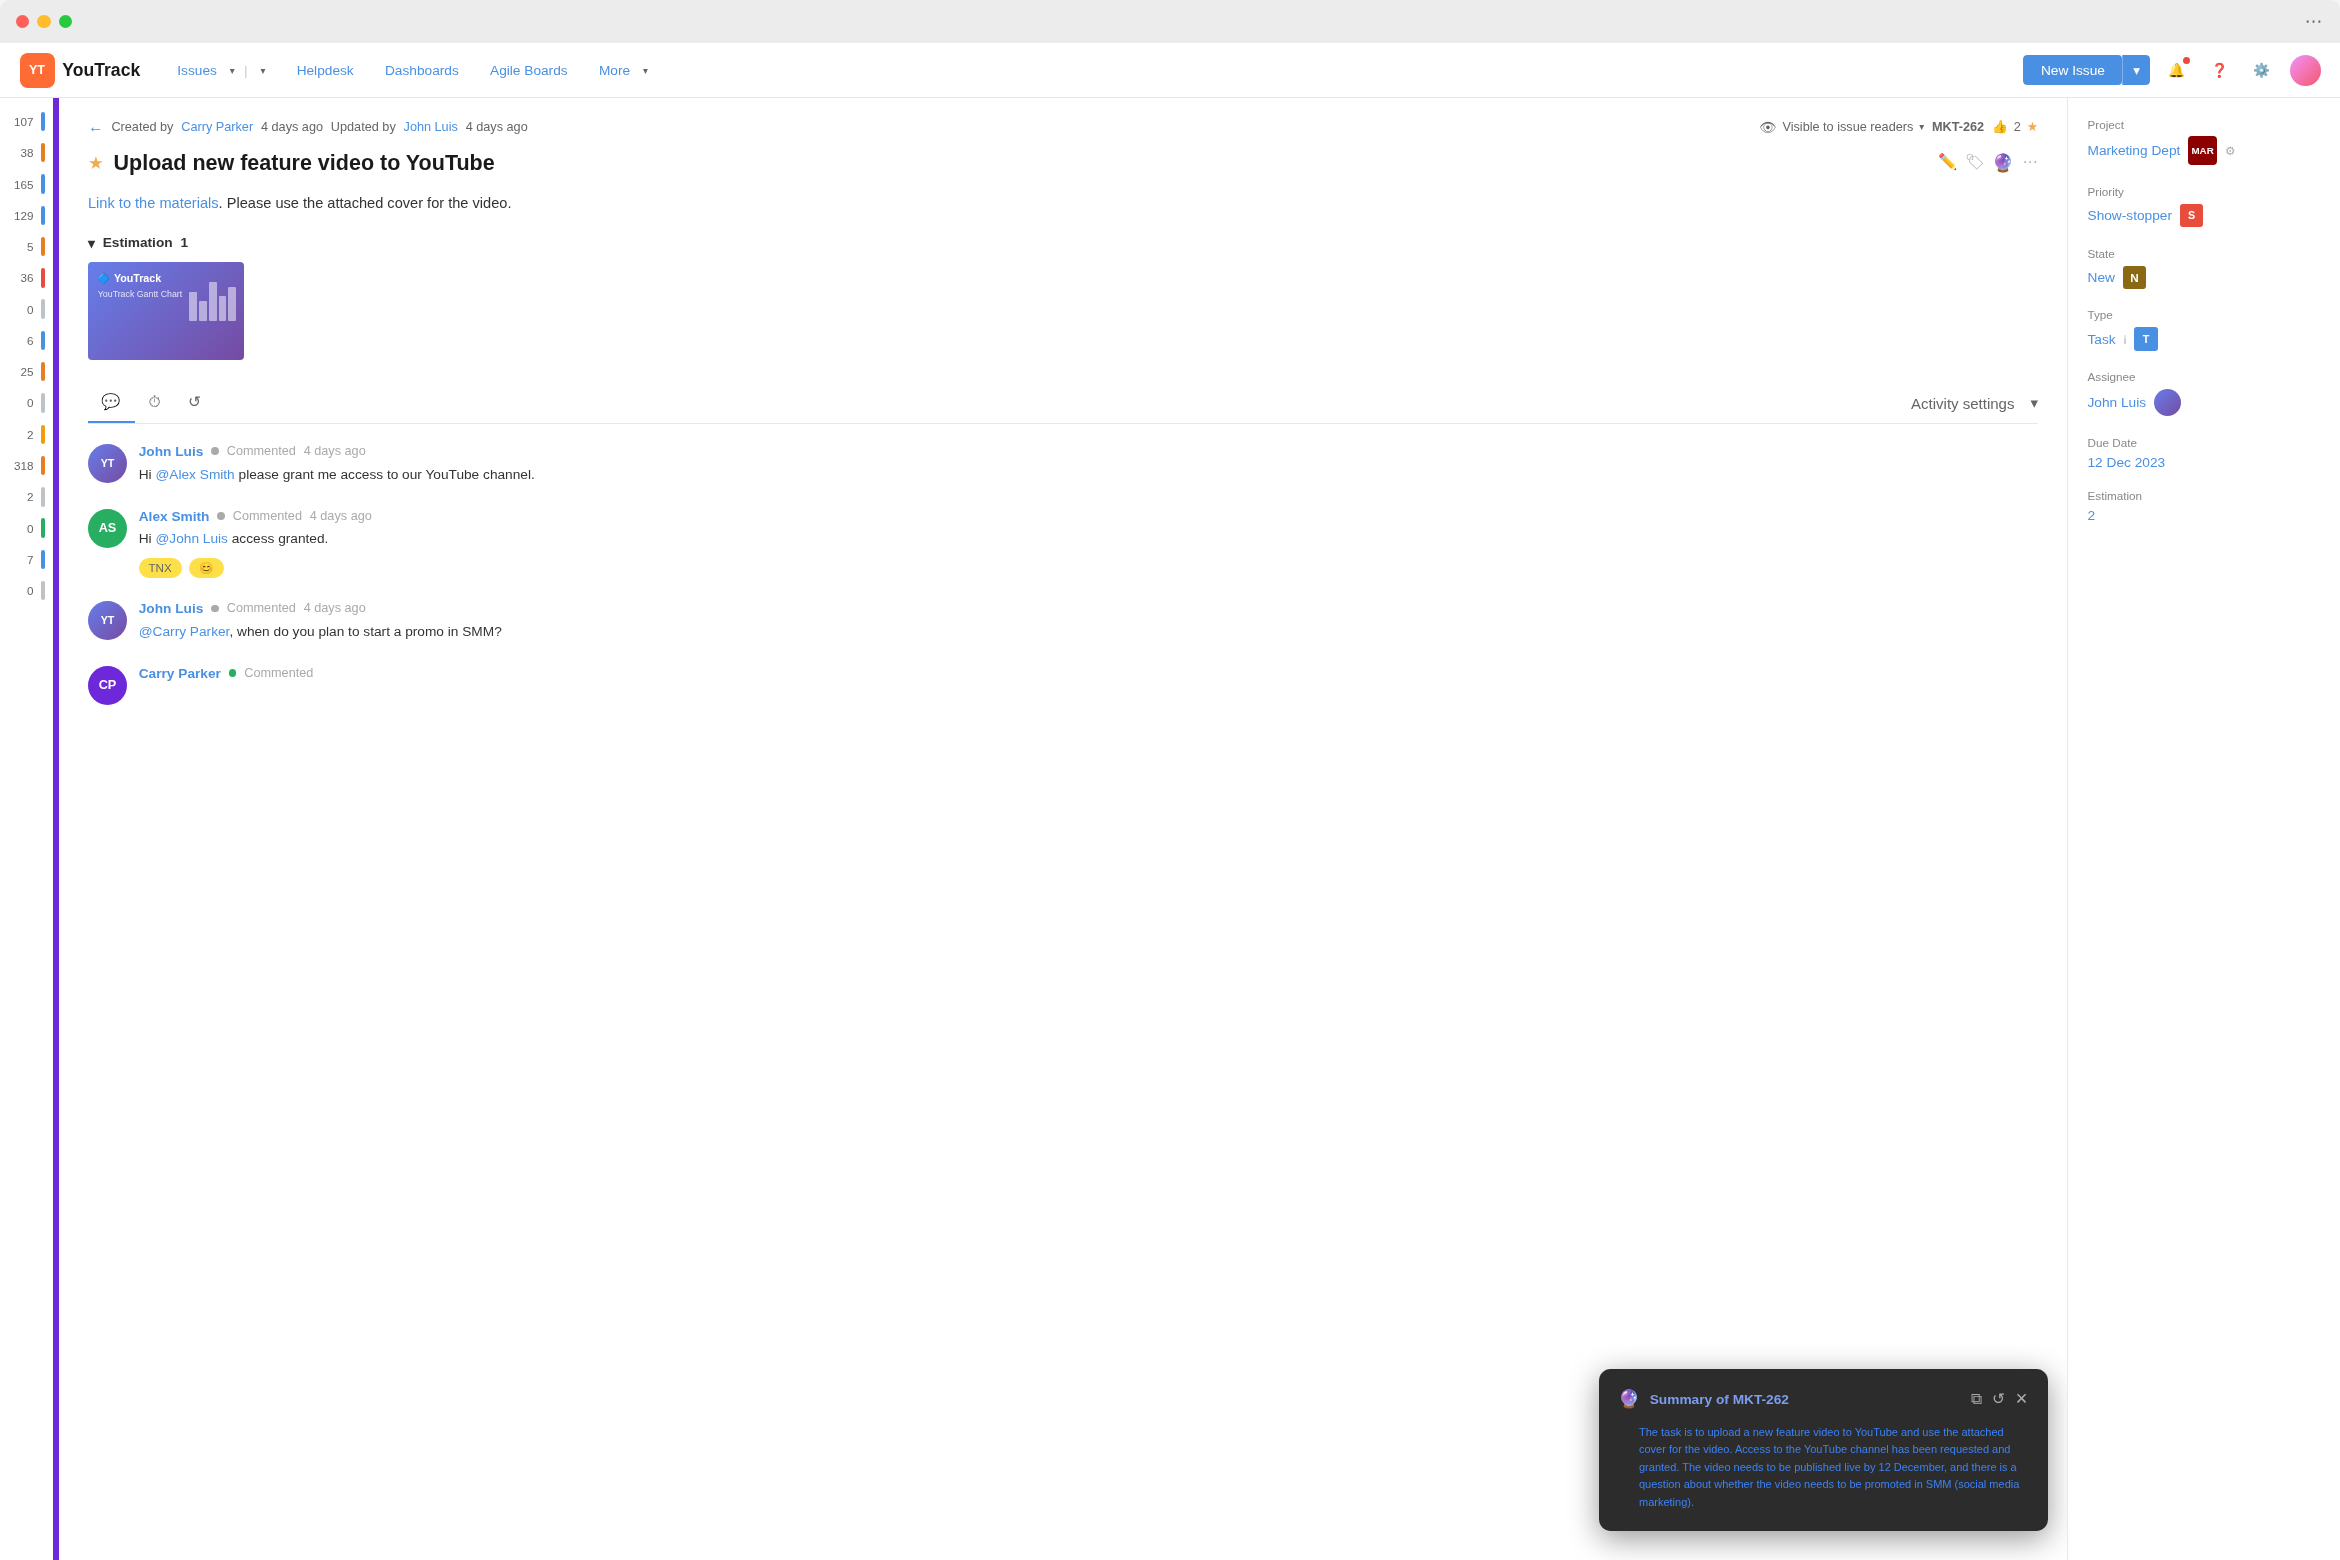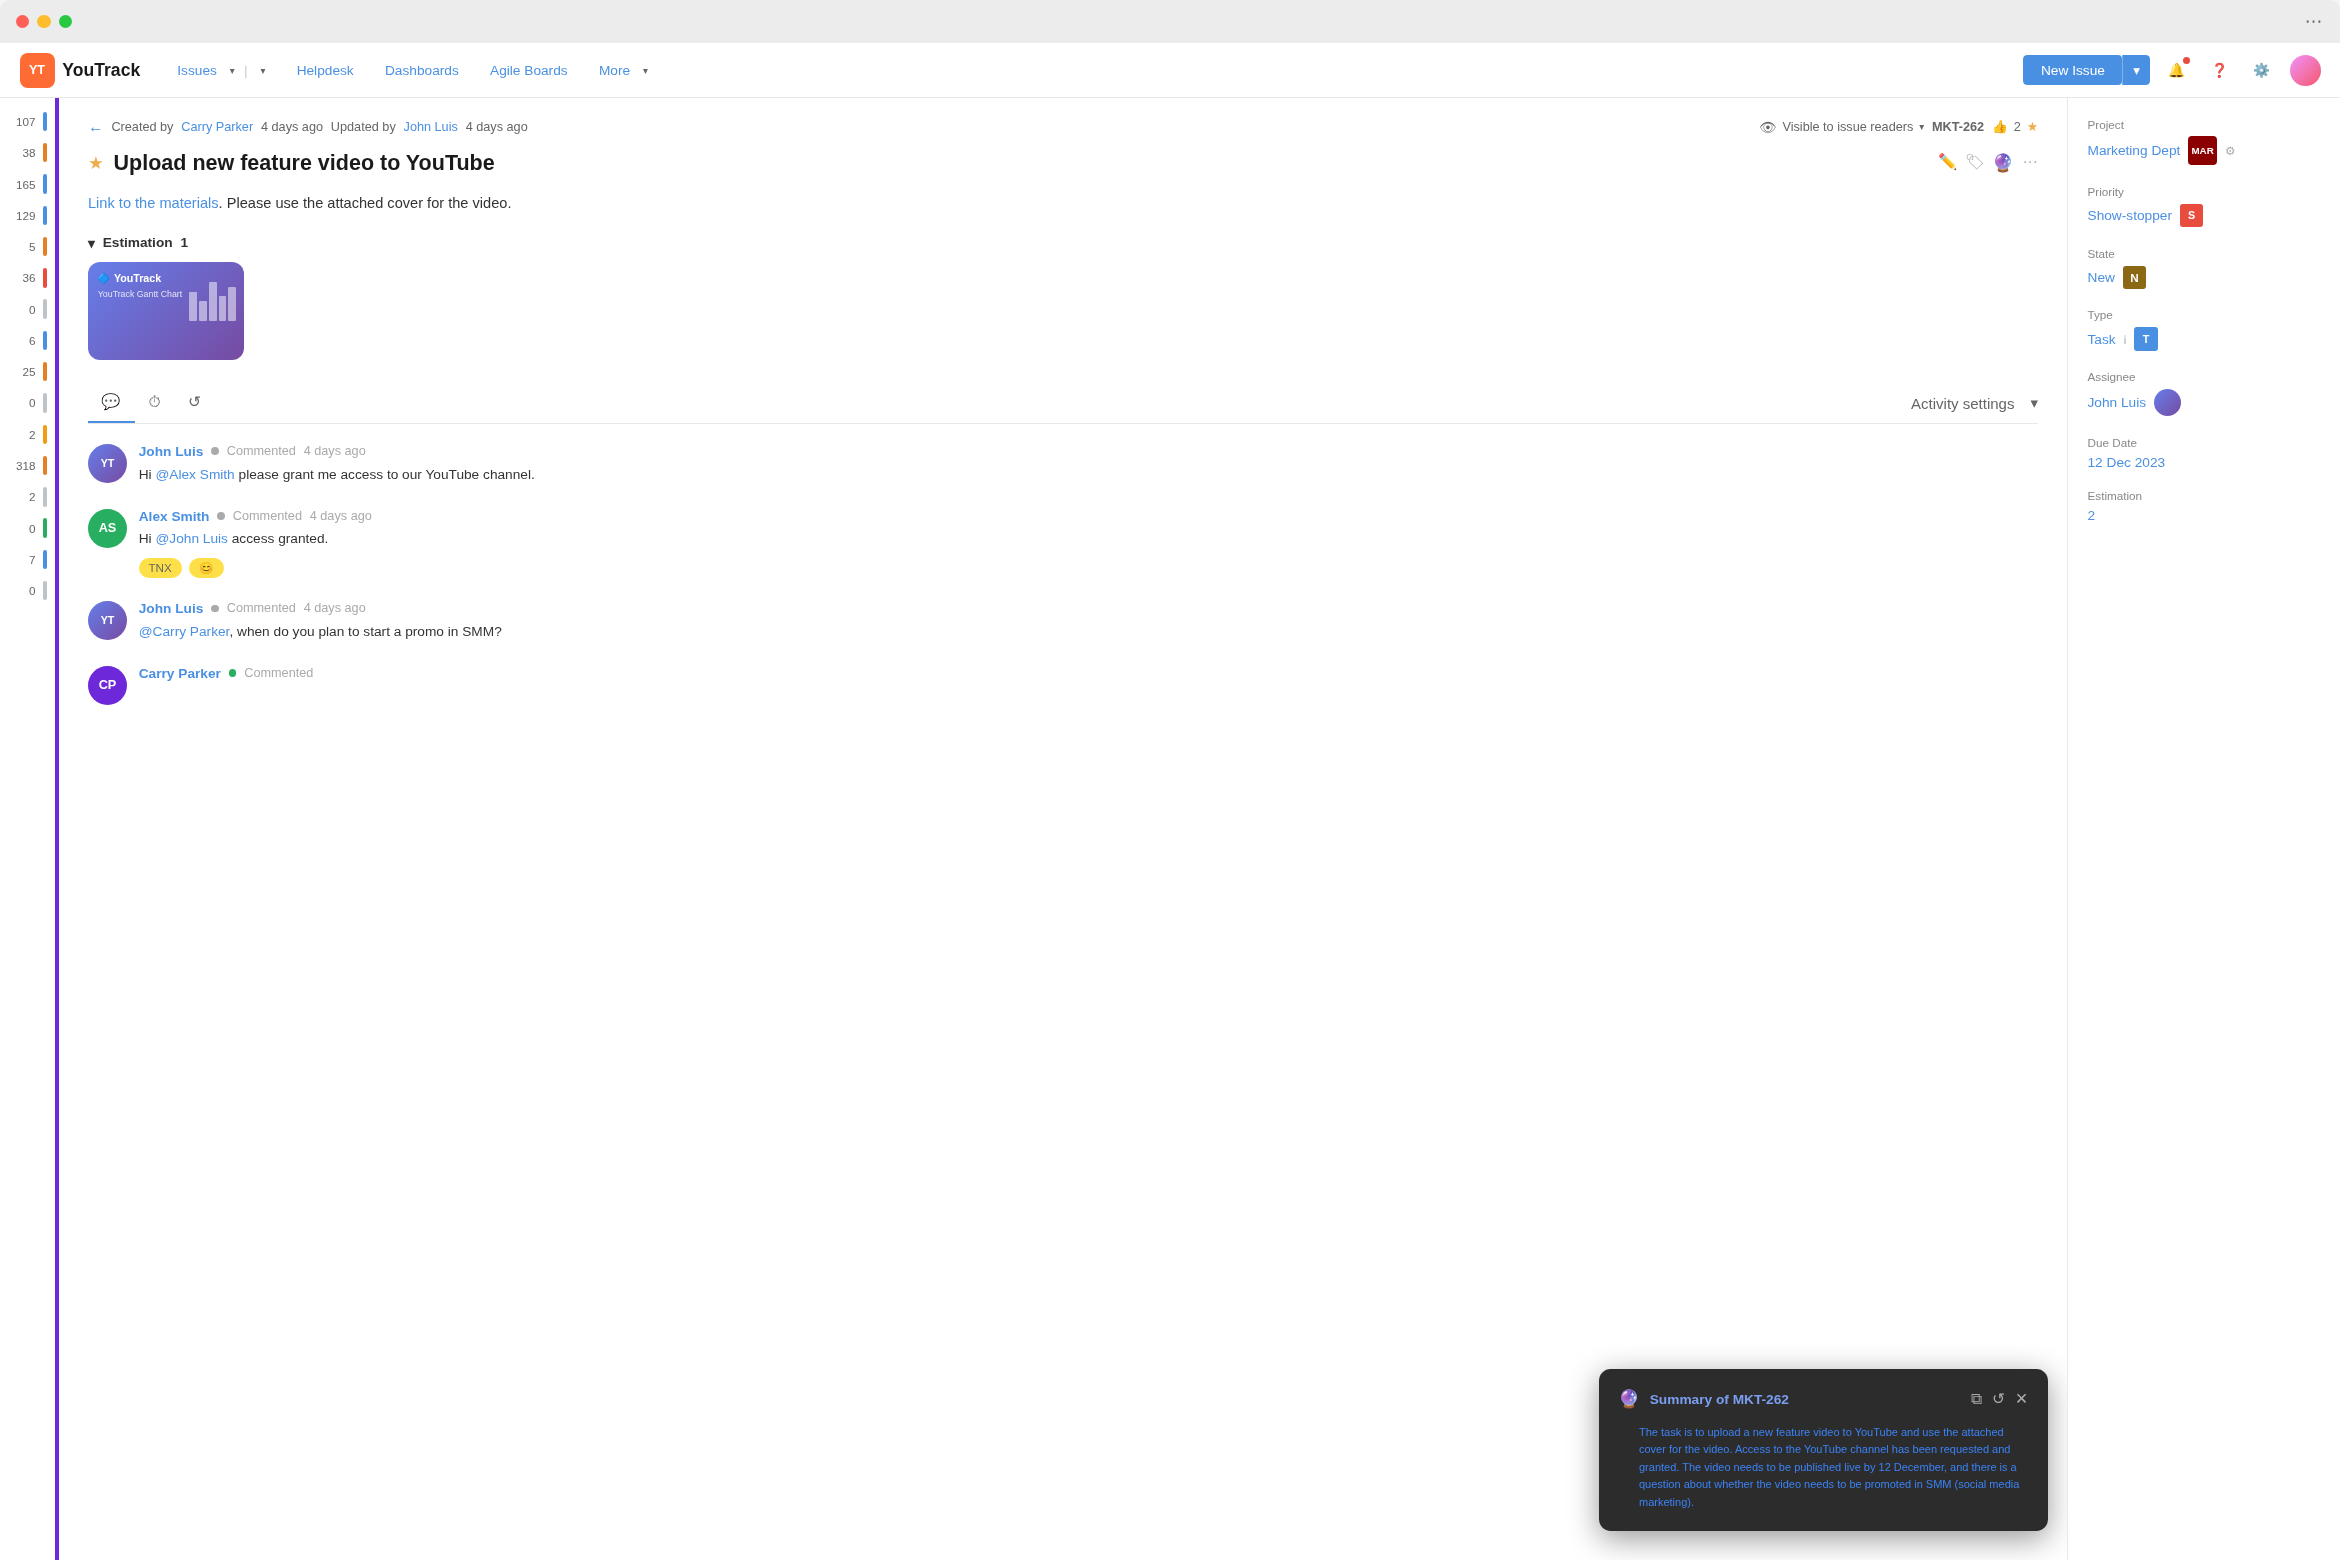--- a/index.html
+++ b/index.html
@@ -42,21 +42,21 @@
     .btn-new-issue { background: #4a90e2; color: white; border: none; padding: 7.8px 17.6px; border-radius: 3.9px; font-size: 13.7px; cursor: pointer; font-weight: 500; }
     .btn-new-issue-dropdown { background: #4a90e2; color: white; border: none; border-left: 1px solid rgba(255,255,255,0.3); padding: 7.8px 9.8px; border-radius: 0 3.9px 3.9px 0; cursor: pointer; }
     .nav-icon-btn { width: 31px; height: 31px; display: flex; align-items: center; justify-content: center; border-radius: 50%; cursor: pointer; color: #666; position: relative; }
     .notif-dot { width: 7.8px; height: 7.8px; background: #e74c3c; border-radius: 50%; position: absolute; top: 2px; right: 2px; }
     .avatar-nav { width: 31px; height: 31px; border-radius: 50%; background: linear-gradient(135deg, #f093fb, #f5576c); overflow: hidden; }
 
     
     .main-layout { display: flex; height: calc(100vh - 98px); background: #fff; }
 
     
-    .left-sidebar { width: 59px; background: #fff; border-right: 4px solid #6d28d9; display: flex; flex-direction: column; padding: 7.8px 0; }
+    .left-sidebar { width: 59px; background: #fff; border-right: 6px solid #6d28d9; display: flex; flex-direction: column; padding: 7.8px 0; }
     .sidebar-num { padding: 5.9px 0; text-align: center; font-size: 11.7px; color: #666; position: relative; display: flex; align-items: center; justify-content: flex-end; padding-right: 7.8px; gap: 3.9px; }
     .sidebar-bar { width: 3.9px; height: 19.5px; border-radius: 2px; margin-left: 3.9px; }
     .bar-blue { background: #4a90e2; }
     .bar-orange { background: #e67e22; }
     .bar-red { background: #e74c3c; }
     .bar-green { background: #27ae60; }
     .bar-gray { background: #bdc3c7; }
     .bar-yellow { background: #f39c12; }
 
     
@@ -105,21 +105,21 @@
     
     .issue-body { margin-bottom: 19.5px; font-size: 14.6px; color: #333; line-height: 1.6; }
     .issue-link { color: #4a90e2; text-decoration: none; }
 
     
     .attachments-section { margin-bottom: 23.4px; }
     .attachments-header { display: flex; align-items: center; gap: 7.8px; font-size: 13.7px; font-weight: 600; color: #333; margin-bottom: 11.7px; cursor: pointer; }
     .attachment-thumb {
       width: 156px;
       height: 98px;
-      border-radius: 12px;
+      border-radius: 4px;
       background: linear-gradient(135deg, #667eea 0%, #764ba2 100%);
       overflow: hidden;
       position: relative;
     }
     .thumb-inner { padding: 9.8px; color: white; }
     .thumb-logo { font-size: 10.7px; font-weight: bold; margin-bottom: 3.9px; }
     .thumb-title { font-size: 8.8px; opacity: 0.8; }
     .thumb-bars { position: absolute; right: 7.8px; top: 19.5px; display: flex; gap: 2px; align-items: flex-end; }
     .thumb-bar { width: 7.8px; background: rgba(255,255,255,0.5); border-radius: 1px; }
 

